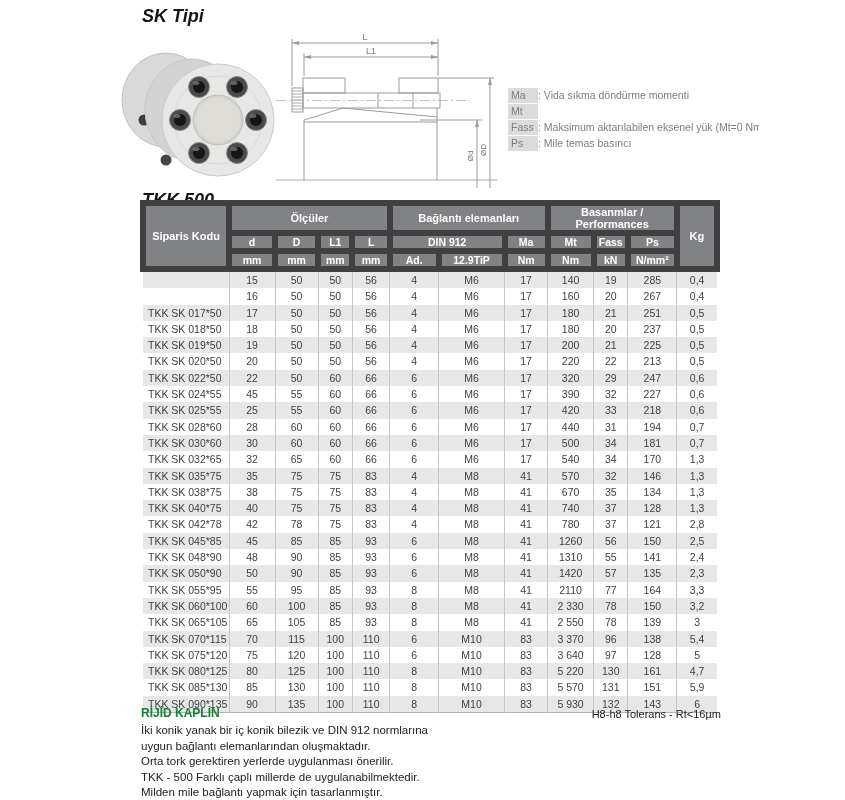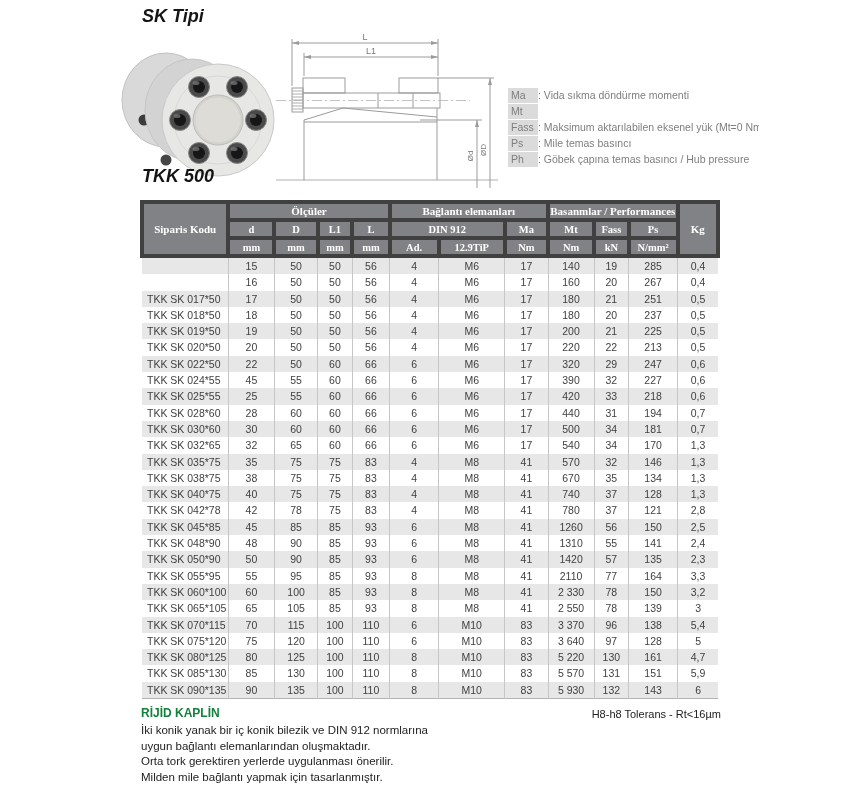--- a/index.html
+++ b/index.html
@@ -12,38 +12,38 @@
   html,body{background:#ffffff;}
   .page{
     position:relative;width:759px;height:800px;background:#ffffff;overflow:hidden;
     font-family:"Liberation Sans",sans-serif;
   }
   .page-title,.model-title{
     position:absolute;left:142px;font-style:italic;font-weight:bold;
     font-size:18px;color:#141414;letter-spacing:0px;
   }
   .page-title{top:6px;}
-  .model-title{top:166px;}
+  .model-title{top:190px;}
   .photo{position:absolute;left:118px;top:38px;width:165px;height:150px;}
   .drawing{position:absolute;left:270px;top:28px;width:240px;height:172px;}
   .drawing text{font-family:"Liberation Sans",sans-serif;fill:#7a7a7a;}
   
   .legend{position:absolute;left:508px;top:88px;width:335px;font-size:10.5px;color:#7e7e7e;}
   .legend-row{display:flex;height:15px;line-height:15px;margin-bottom:1px;white-space:nowrap;}
   .legend-key{flex:none;width:30px;background:#dbdbdb;padding-left:3px;}
   .legend-desc{}
   
   .spec-table{
     position:absolute;left:140px;top:200px;width:580px;
     border-collapse:collapse;table-layout:fixed;
     border-bottom:1px solid #b3b3b3;
   }
   .spec-table thead th{
-    background:var(--header-bg);color:#fff;border:4px solid #404040;
-    font-size:10.5px;font-weight:bold;height:18px;padding:0;text-align:center;font-family:Liberation Serif, serif;
+    background:var(--header-bg);color:#fff;border:6px solid #404040;
+    font-size:10.5px;font-weight:bold;height:18px;padding:0;text-align:center;
   }
   .spec-table thead tr.group-row th{font-size:11px;}
   .spec-table td{
     font-size:10.5px;color:#3f3f3f;text-align:center;height:16.3px;
     line-height:16.3px;padding:0;border-right:1px solid var(--grid-line);
     white-space:nowrap;overflow:hidden;
   }
   .spec-table td:last-child{border-right:none;}
   .spec-table tr.odd{background:var(--row-alt);}
   .spec-table tr.even{background:#ffffff;}
@@ -177,24 +177,20 @@
       <div class="legend-row">
         <span class="legend-key">Mt</span>
       </div>
       <div class="legend-row">
         <span class="legend-key">Fass</span>
         <span class="legend-desc">: Maksimum aktarılabilen eksenel yük (Mt=0 Nm)</span>
       </div>
       <div class="legend-row">
         <span class="legend-key">Ps</span>
         <span class="legend-desc">: Mile temas basıncı</span>
-      </div>
-      <div class="legend-row">
-        <span class="legend-key">Ph</span>
-        <span class="legend-desc">: Göbek çapına temas basıncı / Hub pressure</span>
       </div>
     </div>
 
   <div class="model-title">TKK 500</div>
 
   <table class="spec-table">
     <colgroup>
       <col style="width:15%">
         <col style="width:8%">
         <col style="width:7.5%">
@@ -621,18 +617,19 @@
         </tr>
       </tbody>
   </table>
 
   <div class="footer">
     <div class="footer-heading">RİJİD KAPLİN</div>
     <div>
         <div class="footer-line">İki konik yanak bir iç konik bilezik ve DIN 912 normlarına</div>
         <div class="footer-line">uygun bağlantı elemanlarından oluşmaktadır.</div>
         <div class="footer-line">Orta tork gerektiren yerlerde uygulanması önerilir.</div>
+        <div class="footer-line">TKK - 500 Farklı çaplı millerde de uygulanabilmektedir.</div>
         <div class="footer-line">Milden mile bağlantı yapmak için tasarlanmıştır.</div>
       </div>
     <div class="tolerance-note">H8-h8 Tolerans - Rt&lt;16µm</div>
   </div>
 
 </div>
 
 </body></html>

